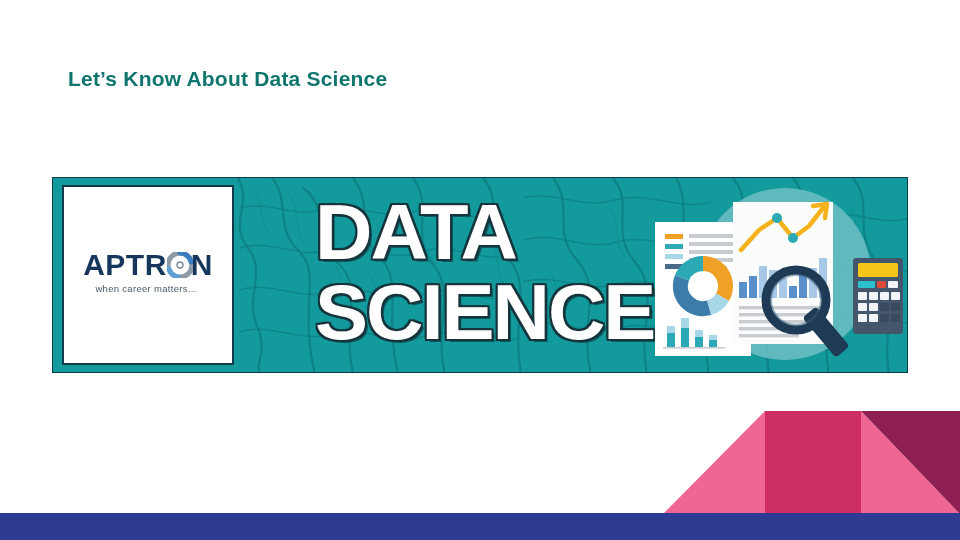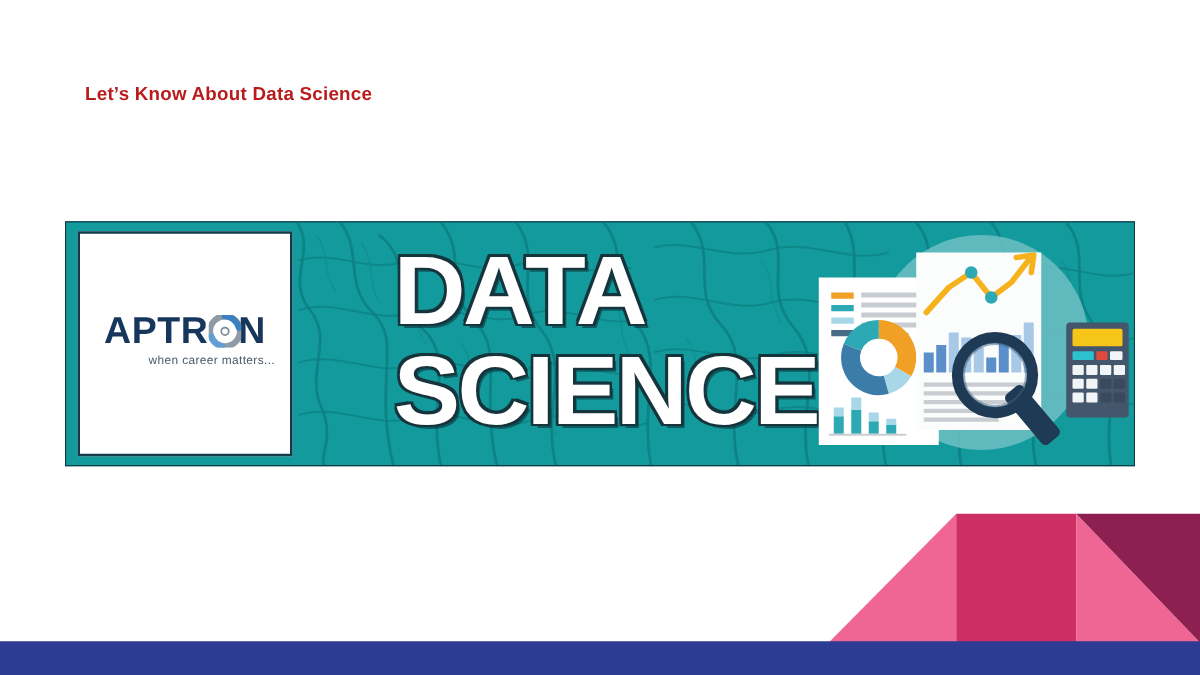--- a/index.html
+++ b/index.html
@@ -22,23 +22,23 @@
     height: 540px;
     background: #ffffff;
     overflow: hidden;
   }
 
   
   .slide-title {
     position: absolute;
     left: 68px;
     top: 67px;
-    font-size: 15px;
+    font-size: 21px;
     font-weight: bold;
-    color: #b91c1c;
+    color: #0f766e;
     letter-spacing: 0.2px;
     white-space: nowrap;
   }
 
   
   .banner {
     position: absolute;
     left: 52px;
     top: 177px;
     width: 856px;
@@ -89,21 +89,21 @@
     left: 95px;
     top: 3px;
     width: 26px;
     height: 26px;
   }
   .logo-tag {
     position: absolute;
     left: 0;
     top: 34px;
     width: 152px;
-    text-align: right;
+    text-align: center;
     padding-right: 4px;
     box-sizing: border-box;
     font-size: 9.5px;
     color: #4a5a6a;
     letter-spacing: 0.3px;
     font-family: "Liberation Sans", sans-serif;
   }
 
   
   .wordmark {

